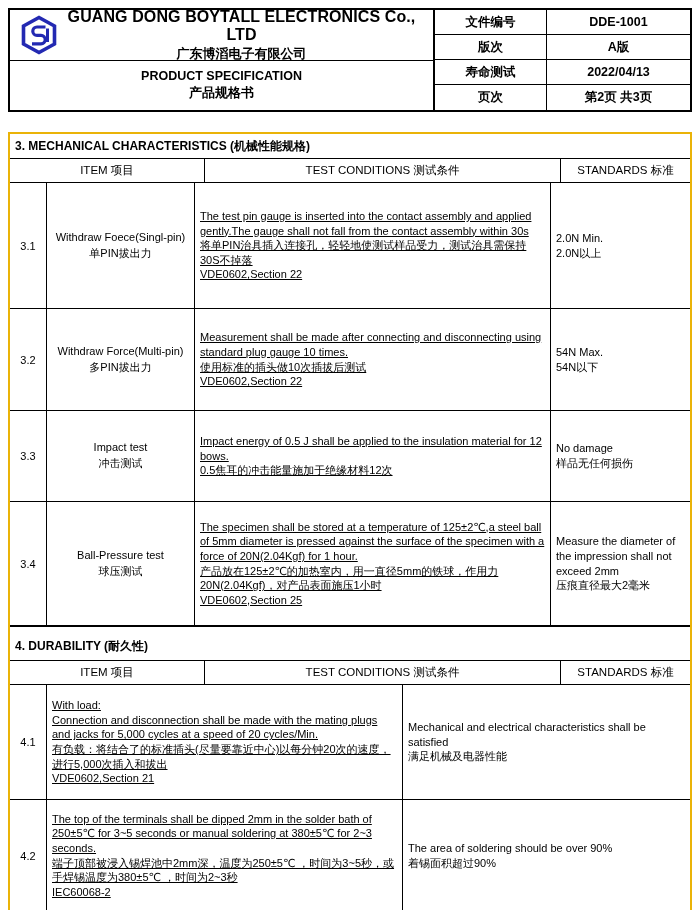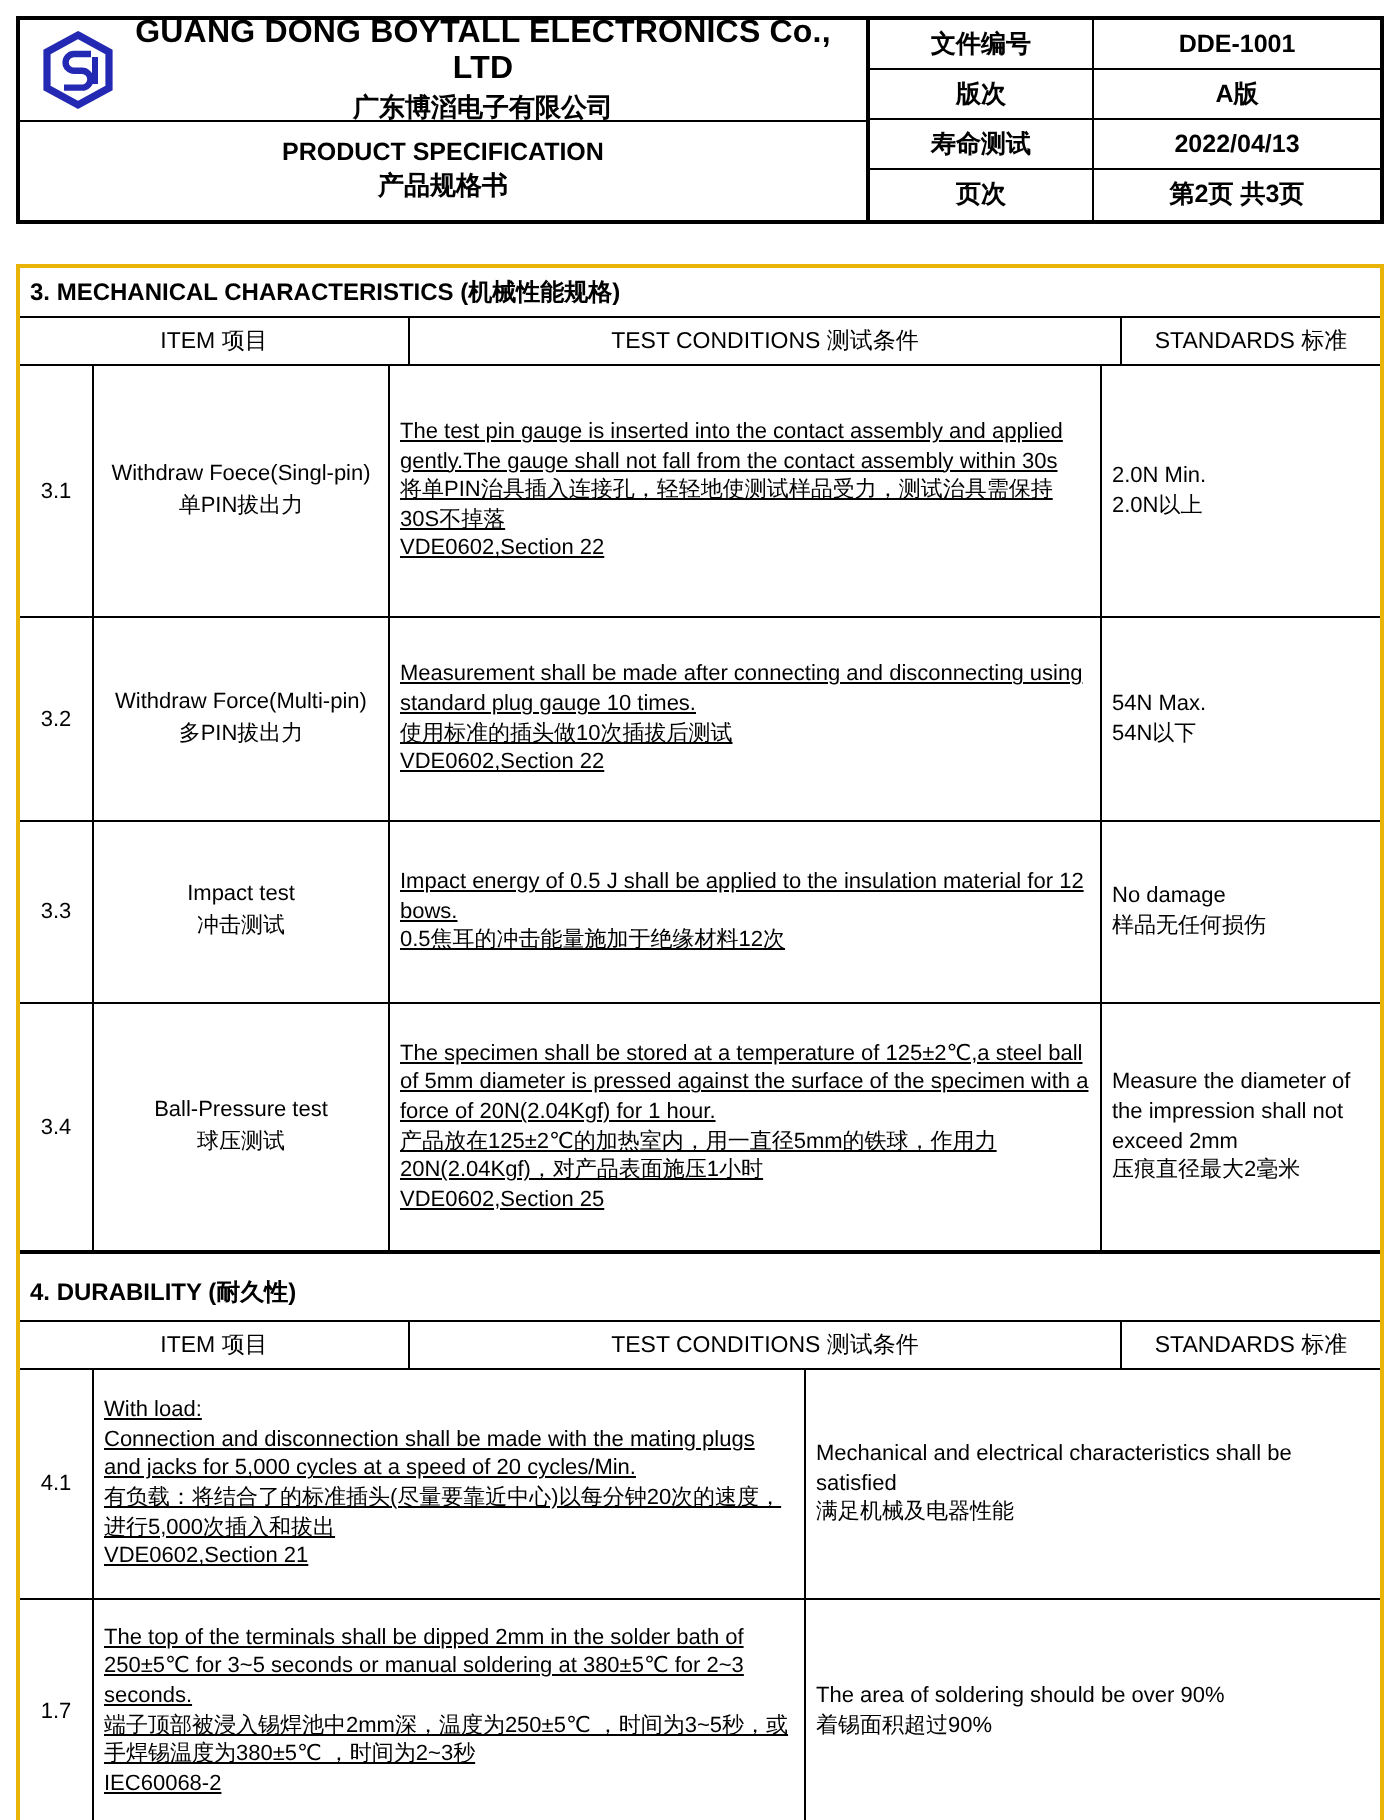--- a/index.html
+++ b/index.html
@@ -170,21 +170,21 @@
 有负载：将结合了的标准插头(尽量要靠近中心)以每分钟20次的速度，进行5,000次插入和拔出
 VDE0602,Section 21</span>
           </div>
         <div class="c-std">
             <span class="cell-text">Mechanical and electrical characteristics shall be satisfied
 满足机械及电器性能</span>
           </div>
       </div>
 
       <div class="mrow no-bb" style="min-height:111px">
-        <div class="c-no">1.7</div>
+        <div class="c-no">4.2</div>
         <div class="c-cond">
             <span class="cell-text">The top of the terminals shall be dipped 2mm in the solder bath of 250±5℃ for 3~5 seconds or manual soldering at 380±5℃ for 2~3 seconds.
 端子顶部被浸入锡焊池中2mm深，温度为250±5℃ ，时间为3~5秒，或手焊锡温度为380±5℃ ，时间为2~3秒
 IEC60068-2</span>
           </div>
         <div class="c-std">
             <span class="cell-text">The area of soldering should be over 90%
 着锡面积超过90%</span>
           </div>
       </div>

